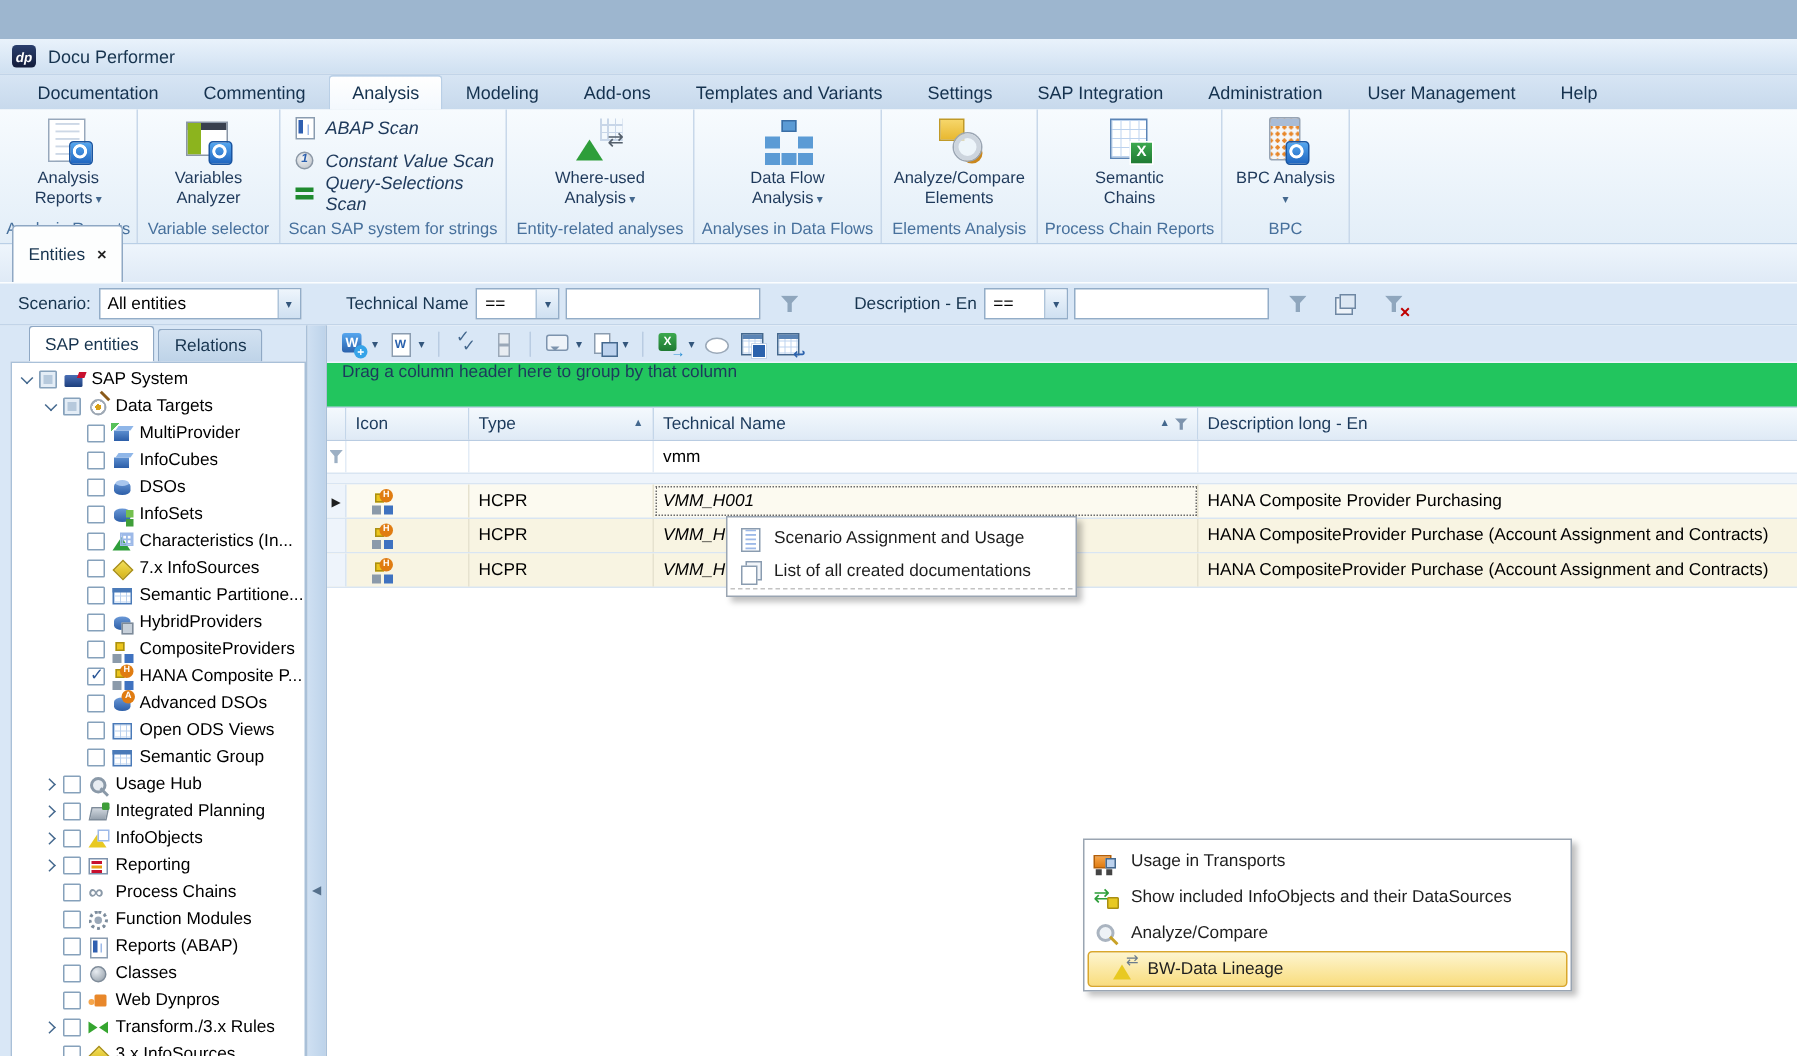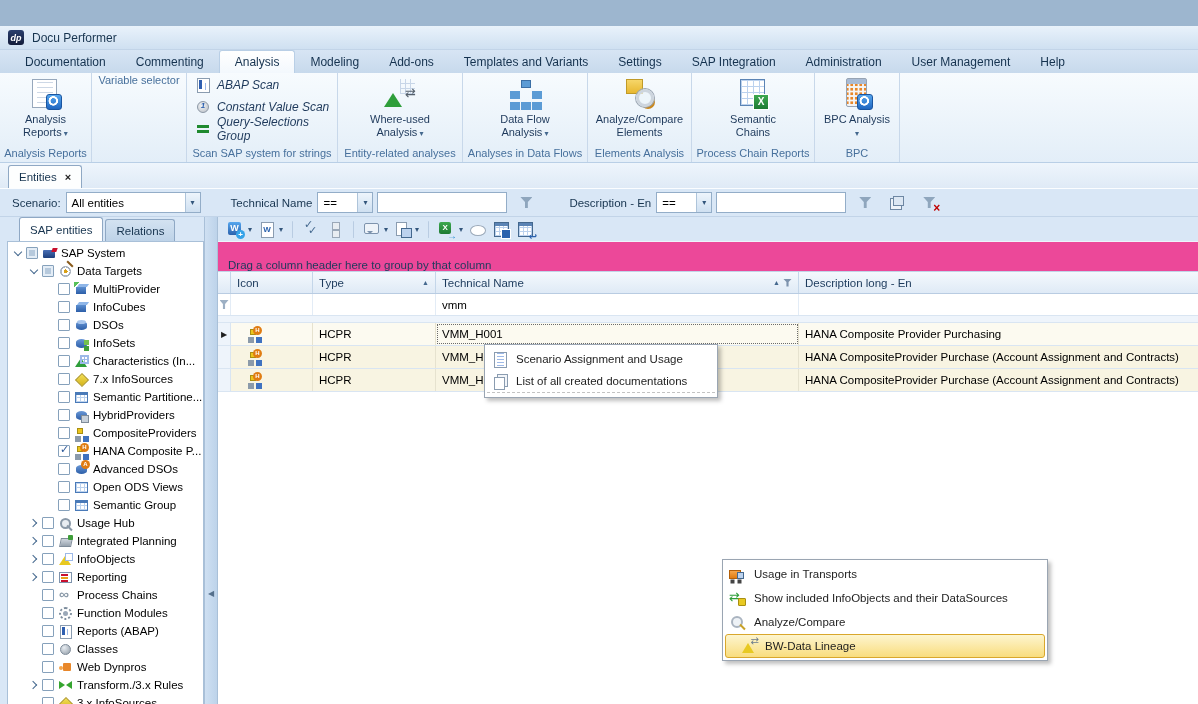--- a/index.html
+++ b/index.html
@@ -55,21 +55,21 @@
   .icon-bpc::before{content:"";position:absolute;left:6px;top:1px;width:19px;height:27px;background:#f4f6f8;border:1px solid #97a4b4;border-radius:2px;background-image:linear-gradient(#a9bcd6 0 5px,rgba(0,0,0,0) 5px),radial-gradient(#e8872a 1.3px,rgba(0,0,0,0) 1.5px);background-size:100% 100%,4.5px 4.5px;background-position:0 0,2.5px 8px;}
   
   .icon-abap-scan::before{content:"";position:absolute;left:2px;top:1px;width:11px;height:13px;background:#fff;border:1px solid #8a9cb0;}
   .icon-abap-scan::after{content:"";position:absolute;left:4px;top:3px;width:3px;height:9px;background:#2f5fb0;box-shadow:5px 2px 0 -1px #9db9e8;}
   .icon-constant-scan::before{content:"";position:absolute;inset:2px;border-radius:50%;background:radial-gradient(circle at 40% 35%,#f2f4f6,#b9bfc6);border:1px solid #8c98a6;}
   .icon-constant-scan::after{content:"1";position:absolute;left:0;top:2px;width:100%;text-align:center;font-size:8px;font-weight:bold;color:#2b5fae;}
   .icon-query-scan::before{content:"";position:absolute;left:2px;top:4px;width:12px;height:3px;background:#1f8a2f;box-shadow:0 5px 0 #1f8a2f;}
 
   
   .tabstrip{position:absolute;left:0;top:137px;width:100%;height:26px;background:linear-gradient(#eef5fc,#dfeaf6);display:flex;align-items:flex-end;padding-left:8px;border-bottom:1px solid #fbfdff;}
-  .doc-tab{height:23px;display:flex;align-items:center;gap:8px;padding:0 10px;font-size:11.5px;color:#17344f;border:1px solid #8fa8c4;border-bottom:none;border-radius:3px 3px 0 0;background:#fdfefe;}
+  .doc-tab{height:38px;display:flex;align-items:center;gap:8px;padding:0 10px;font-size:11.5px;color:#17344f;border:1px solid #8fa8c4;border-bottom:none;border-radius:3px 3px 0 0;background:#fdfefe;}
   .tab-close{font-weight:bold;font-size:11px;color:#222;cursor:default;}
   .tab-close::before{content:"×";}
 
   
   .filterbar{position:absolute;left:0;top:163px;width:100%;height:28px;background:#d9e7f6;border-bottom:1px solid #c2d4e8;display:flex;align-items:center;}
   .fb-label{font-size:11.5px;color:#17344f;margin-right:5px;}
   .filterbar>.fb-label{margin-left:12px;}
   .combo{height:21px;background:#fff;border:1px solid #93adc8;display:flex;align-items:center;}
   .combo-val{flex:1;padding:0 5px;font-size:11.5px;color:#000;white-space:nowrap;overflow:hidden;}
   .combo-btn{width:15px;height:100%;border-left:1px solid #aec4da;background:linear-gradient(#eef5fc,#cfe0f1);display:flex;align-items:center;justify-content:center;}
@@ -165,21 +165,21 @@
   .icon-comment::after{content:"";position:absolute;left:4px;bottom:1px;border:3px solid transparent;border-top-color:#7d93ad;}
   .icon-doc-monitor::before{content:"";position:absolute;left:2px;top:1px;width:9px;height:12px;background:#fff;border:1px solid #8a9cb0;}
   .icon-doc-monitor::after{content:"";position:absolute;right:0;bottom:0;width:9px;height:8px;background:#bcd2ee;border:1px solid #44688e;}
   .icon-excel-export::before{content:"X";position:absolute;left:1px;top:1px;width:12px;height:12px;background:linear-gradient(#3da94f,#1f7a33);border-radius:2px;color:#fff;font-size:8px;font-weight:bold;line-height:12px;text-align:center;}
   .icon-excel-export::after{content:"→";position:absolute;right:-1px;bottom:-3px;color:#2b8fd4;font-size:10px;font-weight:bold;}
   .icon-oval::before{content:"";position:absolute;left:1px;top:4px;width:14px;height:9px;border:1px solid #9aa8b8;border-radius:50%;background:#fff;}
   .icon-grid-save::before,.icon-grid-arrow::before{content:"";position:absolute;left:1px;top:1px;width:13px;height:13px;background:#fff;border:1px solid #44688e;background-image:linear-gradient(#5b84b5 0 3px,rgba(0,0,0,0) 3px),linear-gradient(#bcd2ee 1px,rgba(0,0,0,0) 1px),linear-gradient(90deg,#bcd2ee 1px,rgba(0,0,0,0) 1px);background-size:100% 100%,4px 4px,4px 4px;}
   .icon-grid-save::after{content:"";position:absolute;right:0;bottom:-1px;width:8px;height:8px;background:#2b62ad;border:1px solid #fff;}
   .icon-grid-arrow::after{content:"↩";position:absolute;right:-2px;bottom:-4px;color:#2b62ad;font-weight:bold;font-size:10px;}
 
-  .groupby{height:30px;background:#ec4899;border-bottom:1px solid #c2d4e8;display:flex;align-items:flex-end;padding-left:10px;font-size:11.5px;color:#1c3a5c;}
+  .groupby{height:30px;background:#22c55e;border-bottom:1px solid #c2d4e8;display:flex;align-items:flex-start;padding-left:10px;font-size:11.5px;color:#1c3a5c;}
   .grid-header{height:22px;display:flex;border-bottom:1px solid #b9cce2;}
   .gh-cell{background:linear-gradient(#f4f9fd,#dfeaf6);border-right:1px solid #c4d6e9;display:flex;align-items:center;padding:0 6px;font-size:11.5px;color:#1c3a5c;}
   .gh-cell.ind{width:13px;padding:0;}
   .grid-header .gh-cell:nth-child(2){width:82px;}
   .grid-header .gh-cell:nth-child(3){width:123px;}
   .grid-header .gh-cell:nth-child(4){width:363px;}
   .grid-header .gh-cell:nth-child(5){flex:1;border-right:none;}
   .gh-label{flex:1;white-space:nowrap;overflow:hidden;}
   .gh-icons{display:flex;align-items:center;gap:3px;}
   .gh-sort,.gh-funnel{display:none;}
@@ -193,21 +193,21 @@
   .gf-cell.c-icon{width:82px;}
   .gf-cell.c-type{width:123px;}
   .gf-cell.c-tech{width:363px;}
   .gf-cell.c-desc{flex:1;border-right:none;}
   .grid-gap{height:7px;background:#eef4fb;border-bottom:1px solid #d9e5f2;}
   .grid-row{height:23px;display:flex;background:#f8f4e2;border-bottom:1px solid #d9e5f2;}
   .gr-cell{border-right:1px solid #e6e2cf;display:flex;align-items:center;padding:0 6px;font-size:11.5px;color:#000;white-space:nowrap;overflow:hidden;}
   .gr-cell.ind{width:13px;padding:0;justify-content:center;background:#eef4fb;border-right:1px solid #d9e5f2;}
   .gr-cell.c-icon{width:82px;padding-left:16px;}
   .gr-cell.c-type{width:123px;}
-  .gr-cell.c-tech{width:363px;}
+  .gr-cell.c-tech{width:363px;font-style:italic;}
   .gr-cell.c-desc{flex:1;border-right:none;}
   .grid-row.selected{background:#fcfaf0;}
   .grid-row.selected .c-tech{outline:1px dotted #6b6b6b;outline-offset:-2px;}
   .row-arrow{font-size:8px;color:#1e1e1e;}
   .grid-row.selected .row-arrow::before{content:"▶";}
   .row-ti{margin:0;}
 
   
   .context-menu{position:absolute;left:484px;top:318px;width:234px;background:#fff;border:1px solid #9aa5b2;box-shadow:3px 3px 4px rgba(0,0,0,.25);padding:2px;z-index:10;}
   .cm-item{height:23px;display:flex;align-items:center;padding:0 4px;font-size:11.5px;color:#1e1e1e;position:relative;}
@@ -287,20 +287,29 @@
               <span class="bicon icon-report-search"></span>
               <span class="rb-label">
               <span class="l1">Analysis</span>
               <span class="l2">Reports</span>
             </span>
             </div>
         </div>
         <div class="rg-label">Analysis Reports</div>
       </div>
       <div class="ribbon-group">
+        <div class="rg-items">
+          <div class="rb-item kind-big">
+              <span class="bicon icon-variables"></span>
+              <span class="rb-label">
+              <span class="l1">Variables</span>
+              <span class="l2">Analyzer</span>
+            </span>
+            </div>
+        </div>
         <div class="rg-label">Variable selector</div>
       </div>
       <div class="ribbon-group">
         <div class="rg-items">
           <div class="rb-item kind-small">
               <span class="bicon icon-abap-scan"></span>
               <span class="rb-label">
               <span class="l1">ABAP Scan</span>
               <span class="l2"></span>
             </span>
@@ -308,21 +317,21 @@
           <div class="rb-item kind-small">
               <span class="bicon icon-constant-scan"></span>
               <span class="rb-label">
               <span class="l1">Constant Value Scan</span>
               <span class="l2"></span>
             </span>
             </div>
           <div class="rb-item kind-small">
               <span class="bicon icon-query-scan"></span>
               <span class="rb-label">
-              <span class="l1">Query-Selections Group</span>
+              <span class="l1">Query-Selections Scan</span>
               <span class="l2"></span>
             </span>
             </div>
         </div>
         <div class="rg-label">Scan SAP system for strings</div>
       </div>
       <div class="ribbon-group">
         <div class="rg-items">
           <div class="rb-item dropdown kind-big">
               <span class="bicon icon-where-used"></span>

